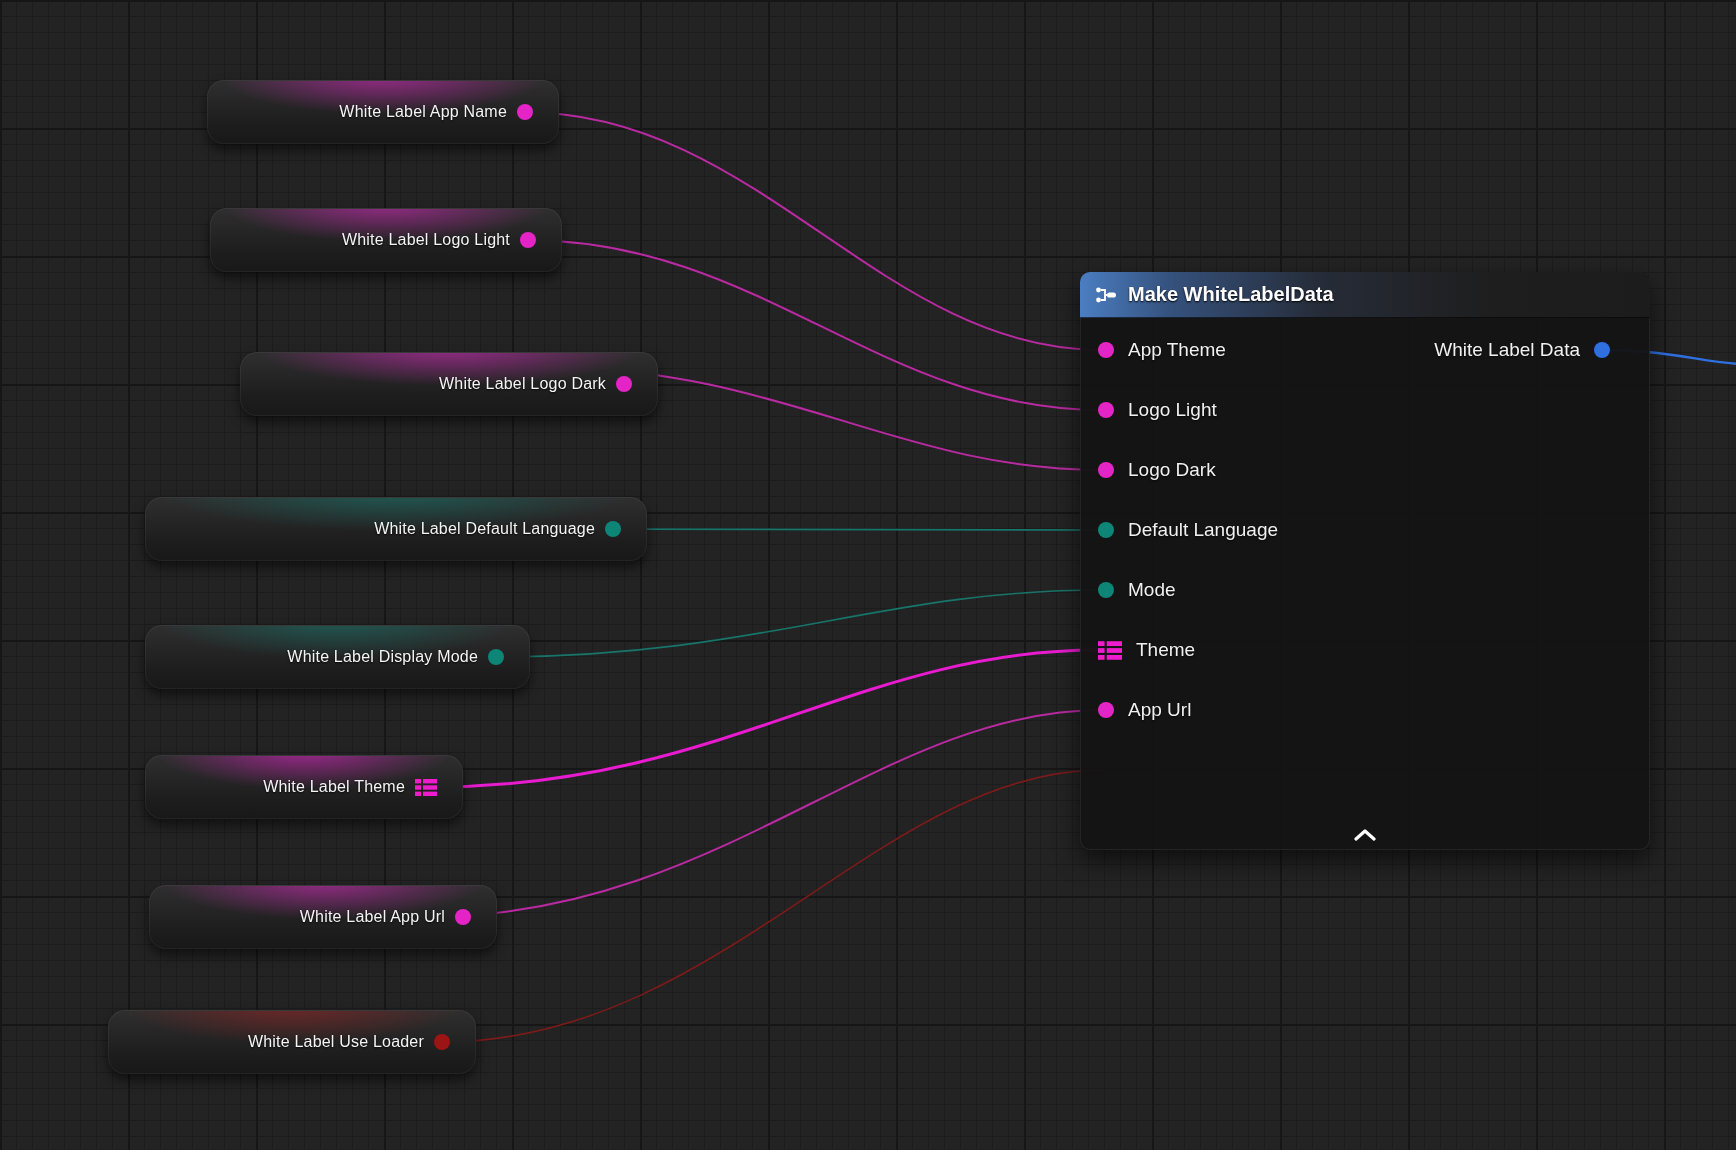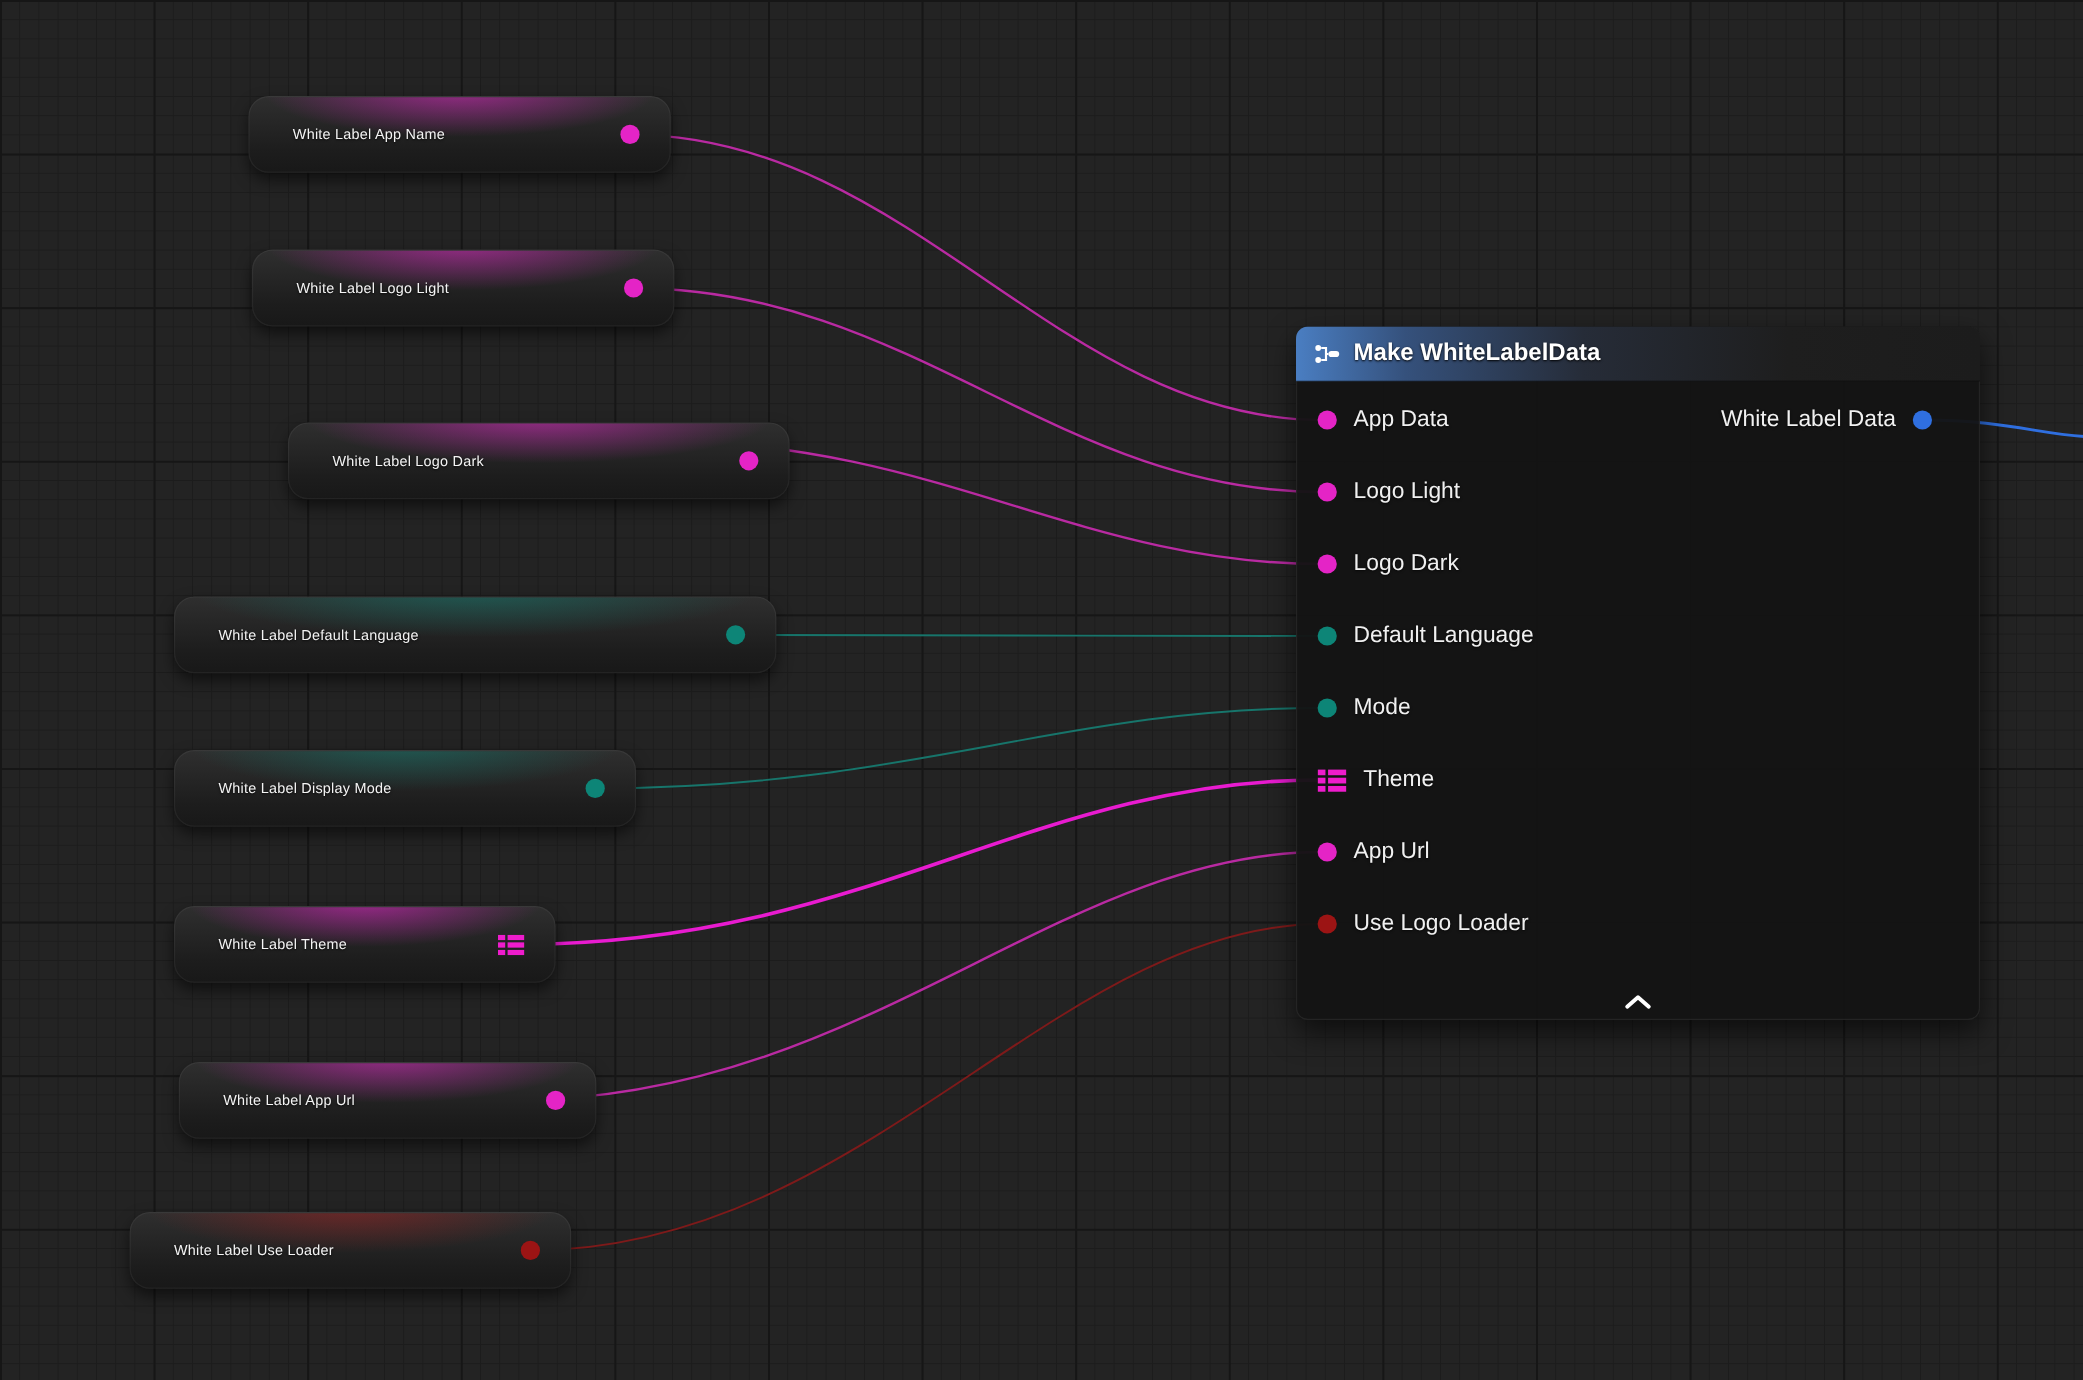--- a/index.html
+++ b/index.html
@@ -44,21 +44,21 @@
     display:flex;align-items:center;
   }
   .gnode::before{
     content:"";position:absolute;inset:1px;border-radius:16px;pointer-events:none;
   }
   .gnode.t-string::before{background:radial-gradient(65% 85% at 50% -8%, rgba(213,39,188,.62), rgba(213,39,188,0) 72%);}
   .gnode.t-struct::before{background:radial-gradient(65% 85% at 50% -8%, rgba(222,34,196,.62), rgba(222,34,196,0) 72%);}
   .gnode.t-enum::before{background:radial-gradient(65% 85% at 50% -8%, rgba(18,122,110,.55), rgba(18,122,110,0) 72%);}
   .gnode.t-bool::before{background:radial-gradient(65% 85% at 50% -8%, rgba(160,32,32,.55), rgba(160,32,32,0) 72%);}
   .gnode .lbl{
-    flex:1;text-align:left;color:#f4f4f4;font-size:12px;letter-spacing:.2px;
+    flex:1;text-align:right;color:#f4f4f4;font-size:16px;letter-spacing:.2px;
     padding-left:37px;white-space:nowrap;text-shadow:0 1px 2px rgba(0,0,0,.8);
     position:relative;
   }
   .pinwrap{margin:0 26px 0 10px;display:flex;align-items:center;position:relative;}
   .pin-circle{width:16px;height:16px;border-radius:50%;display:inline-block;}
   .pc-string{background:var(--string-pin);}
   .pc-enum{background:var(--enum-pin);}
   .pc-bool{background:var(--bool-pin);}
   .pc-object{background:var(--object-pin);}
   .pin-struct-svg{display:block;color:var(--struct-pin);}
@@ -178,21 +178,21 @@
         <rect x="13" y="8.4" width="9" height="5.2" rx="2.6" fill="#fff"></rect>
       </svg>
       <span class="title">Make WhiteLabelData</span>
     </div>
 
     <div class="rows">
       <div class="mrow">
         <span class="pinwrap" style="margin:0;">
             <span class="pin-circle pc-string"></span>
           </span>
-        <span class="lbl">App Data</span>
+        <span class="lbl">App Theme</span>
       </div>
       <div class="mrow">
         <span class="pinwrap" style="margin:0;">
             <span class="pin-circle pc-string"></span>
           </span>
         <span class="lbl">Logo Light</span>
       </div>
       <div class="mrow">
         <span class="pinwrap" style="margin:0;">
             <span class="pin-circle pc-string"></span>
@@ -223,26 +223,20 @@
           </svg>
         </span>
         <span class="lbl">Theme</span>
       </div>
       <div class="mrow">
         <span class="pinwrap" style="margin:0;">
             <span class="pin-circle pc-string"></span>
           </span>
         <span class="lbl">App Url</span>
       </div>
-      <div class="mrow">
-        <span class="pinwrap" style="margin:0;">
-            <span class="pin-circle pc-bool"></span>
-          </span>
-        <span class="lbl">Use Logo Loader</span>
-      </div>
     </div>
 
     <div class="output">
       <span class="lbl">White Label Data</span>
       <span class="pinwrap" style="margin:0;">
           <span class="pin-circle pc-object"></span>
         </span>
     </div>
 
     <button class="collapse-btn">

